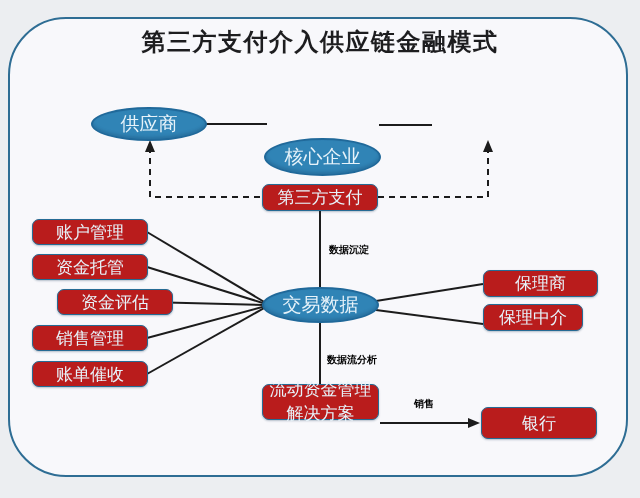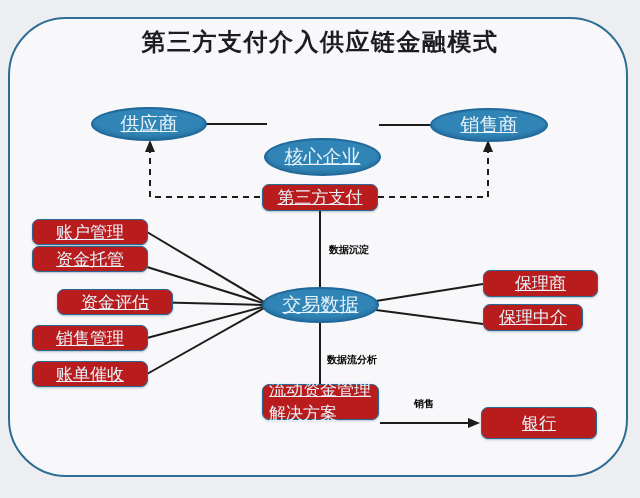--- a/index.html
+++ b/index.html
@@ -17,21 +17,21 @@
     position:absolute; left:0; right:0; top:26px; text-align:center;
     font-size:24px; font-weight:bold; color:#1d1d1f; letter-spacing:1.5px;
     z-index:2;
   }
   svg.wires { position:absolute; left:0; top:0; z-index:1; }
   .wires line, .wires polyline { stroke:#1c1c1c; stroke-width:2; fill:none; }
   .wires .dashed { stroke-dasharray:6 5; }
   .wires polygon { fill:#1c1c1c; stroke:none; }
   .node {
     position:absolute; display:flex; align-items:center; justify-content:center;
-    box-sizing:border-box; color:#e7f3fa; z-index:2; text-decoration:underline;
+    box-sizing:border-box; color:#e7f3fa; z-index:2; text-align:center;
   }
   .ellipse {
     border-radius:50%; background:#3084b6; border:2px solid #20699a;
     font-size:19px; font-weight:500;
     box-shadow:inset 0 -2px 3px rgba(20,60,95,.25);
   }
   .rbox {
     background:#b91c1c; border:1px solid #266b94; border-radius:7px;
     font-size:17px; font-weight:500;
     box-shadow:0 1px 2px rgba(30,60,90,.3);
@@ -77,32 +77,29 @@
     <line x1="380" y1="423" x2="470" y2="423"></line>
     <polygon points="480,423 468,418 468,428"></polygon>
   </svg>
 
   <div class="node ellipse" style="left:91px; top:107px; width:116px; height:34px;">
     <span>供应商</span>
   </div>
   <div class="node ellipse" style="left:264px; top:106px; width:117px; height:38px;margin-top:32px;">
     <span>核心企业</span>
   </div>
-  <div class="node ellipse" style="left:430px; top:108px; width:118px; height:34px;">
-    <span>销售商</span>
-  </div>
 
   <div class="node rbox" style="left:262px; top:184px; width:116px; height:27px;">
     <span>第三方支付</span>
   </div>
 
   <div class="node rbox" style="left:32px; top:219px; width:116px; height:26px;">
     <span>账户管理</span>
   </div>
-  <div class="node rbox" style="left:32px; top:246px; width:116px; height:26px;">
+  <div class="node rbox" style="left:32px; top:254px; width:116px; height:26px;">
     <span>资金托管</span>
   </div>
   <div class="node rbox" style="left:32px; top:289px; width:116px; height:26px;margin-left:25px;">
     <span>资金评估</span>
   </div>
   <div class="node rbox" style="left:32px; top:325px; width:116px; height:26px;">
     <span>销售管理</span>
   </div>
   <div class="node rbox" style="left:32px; top:361px; width:116px; height:26px;">
     <span>账单催收</span>

